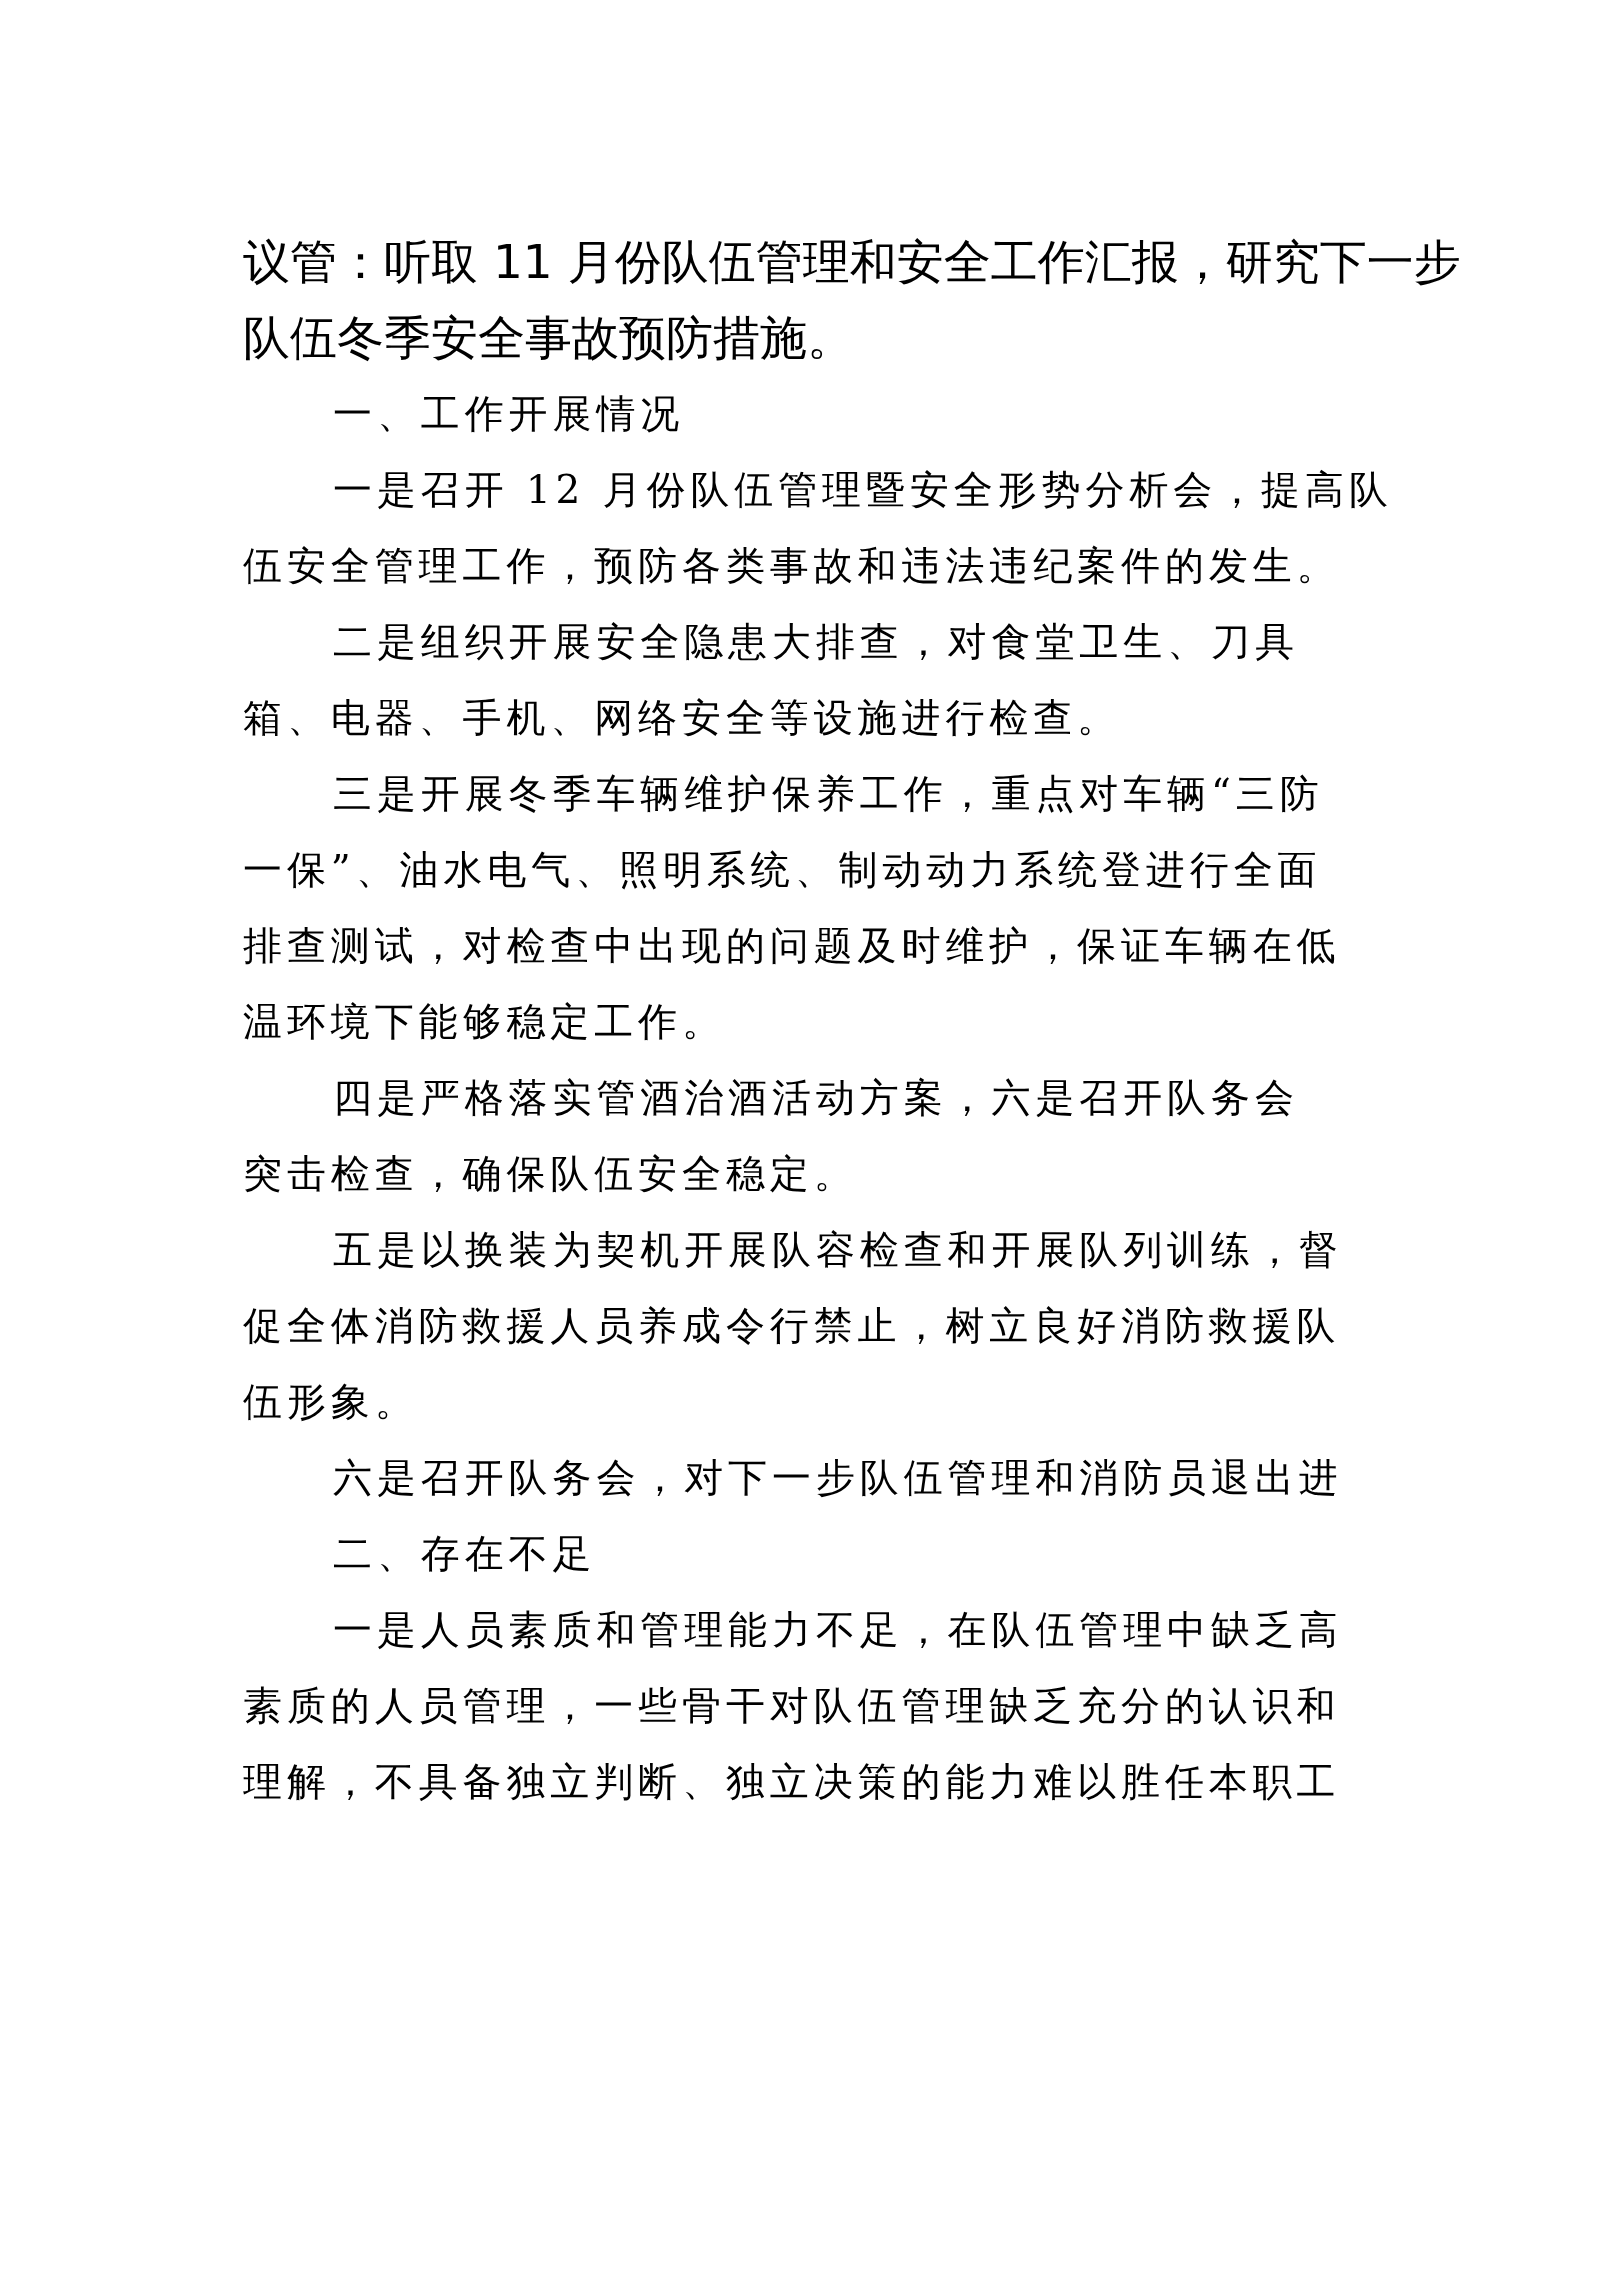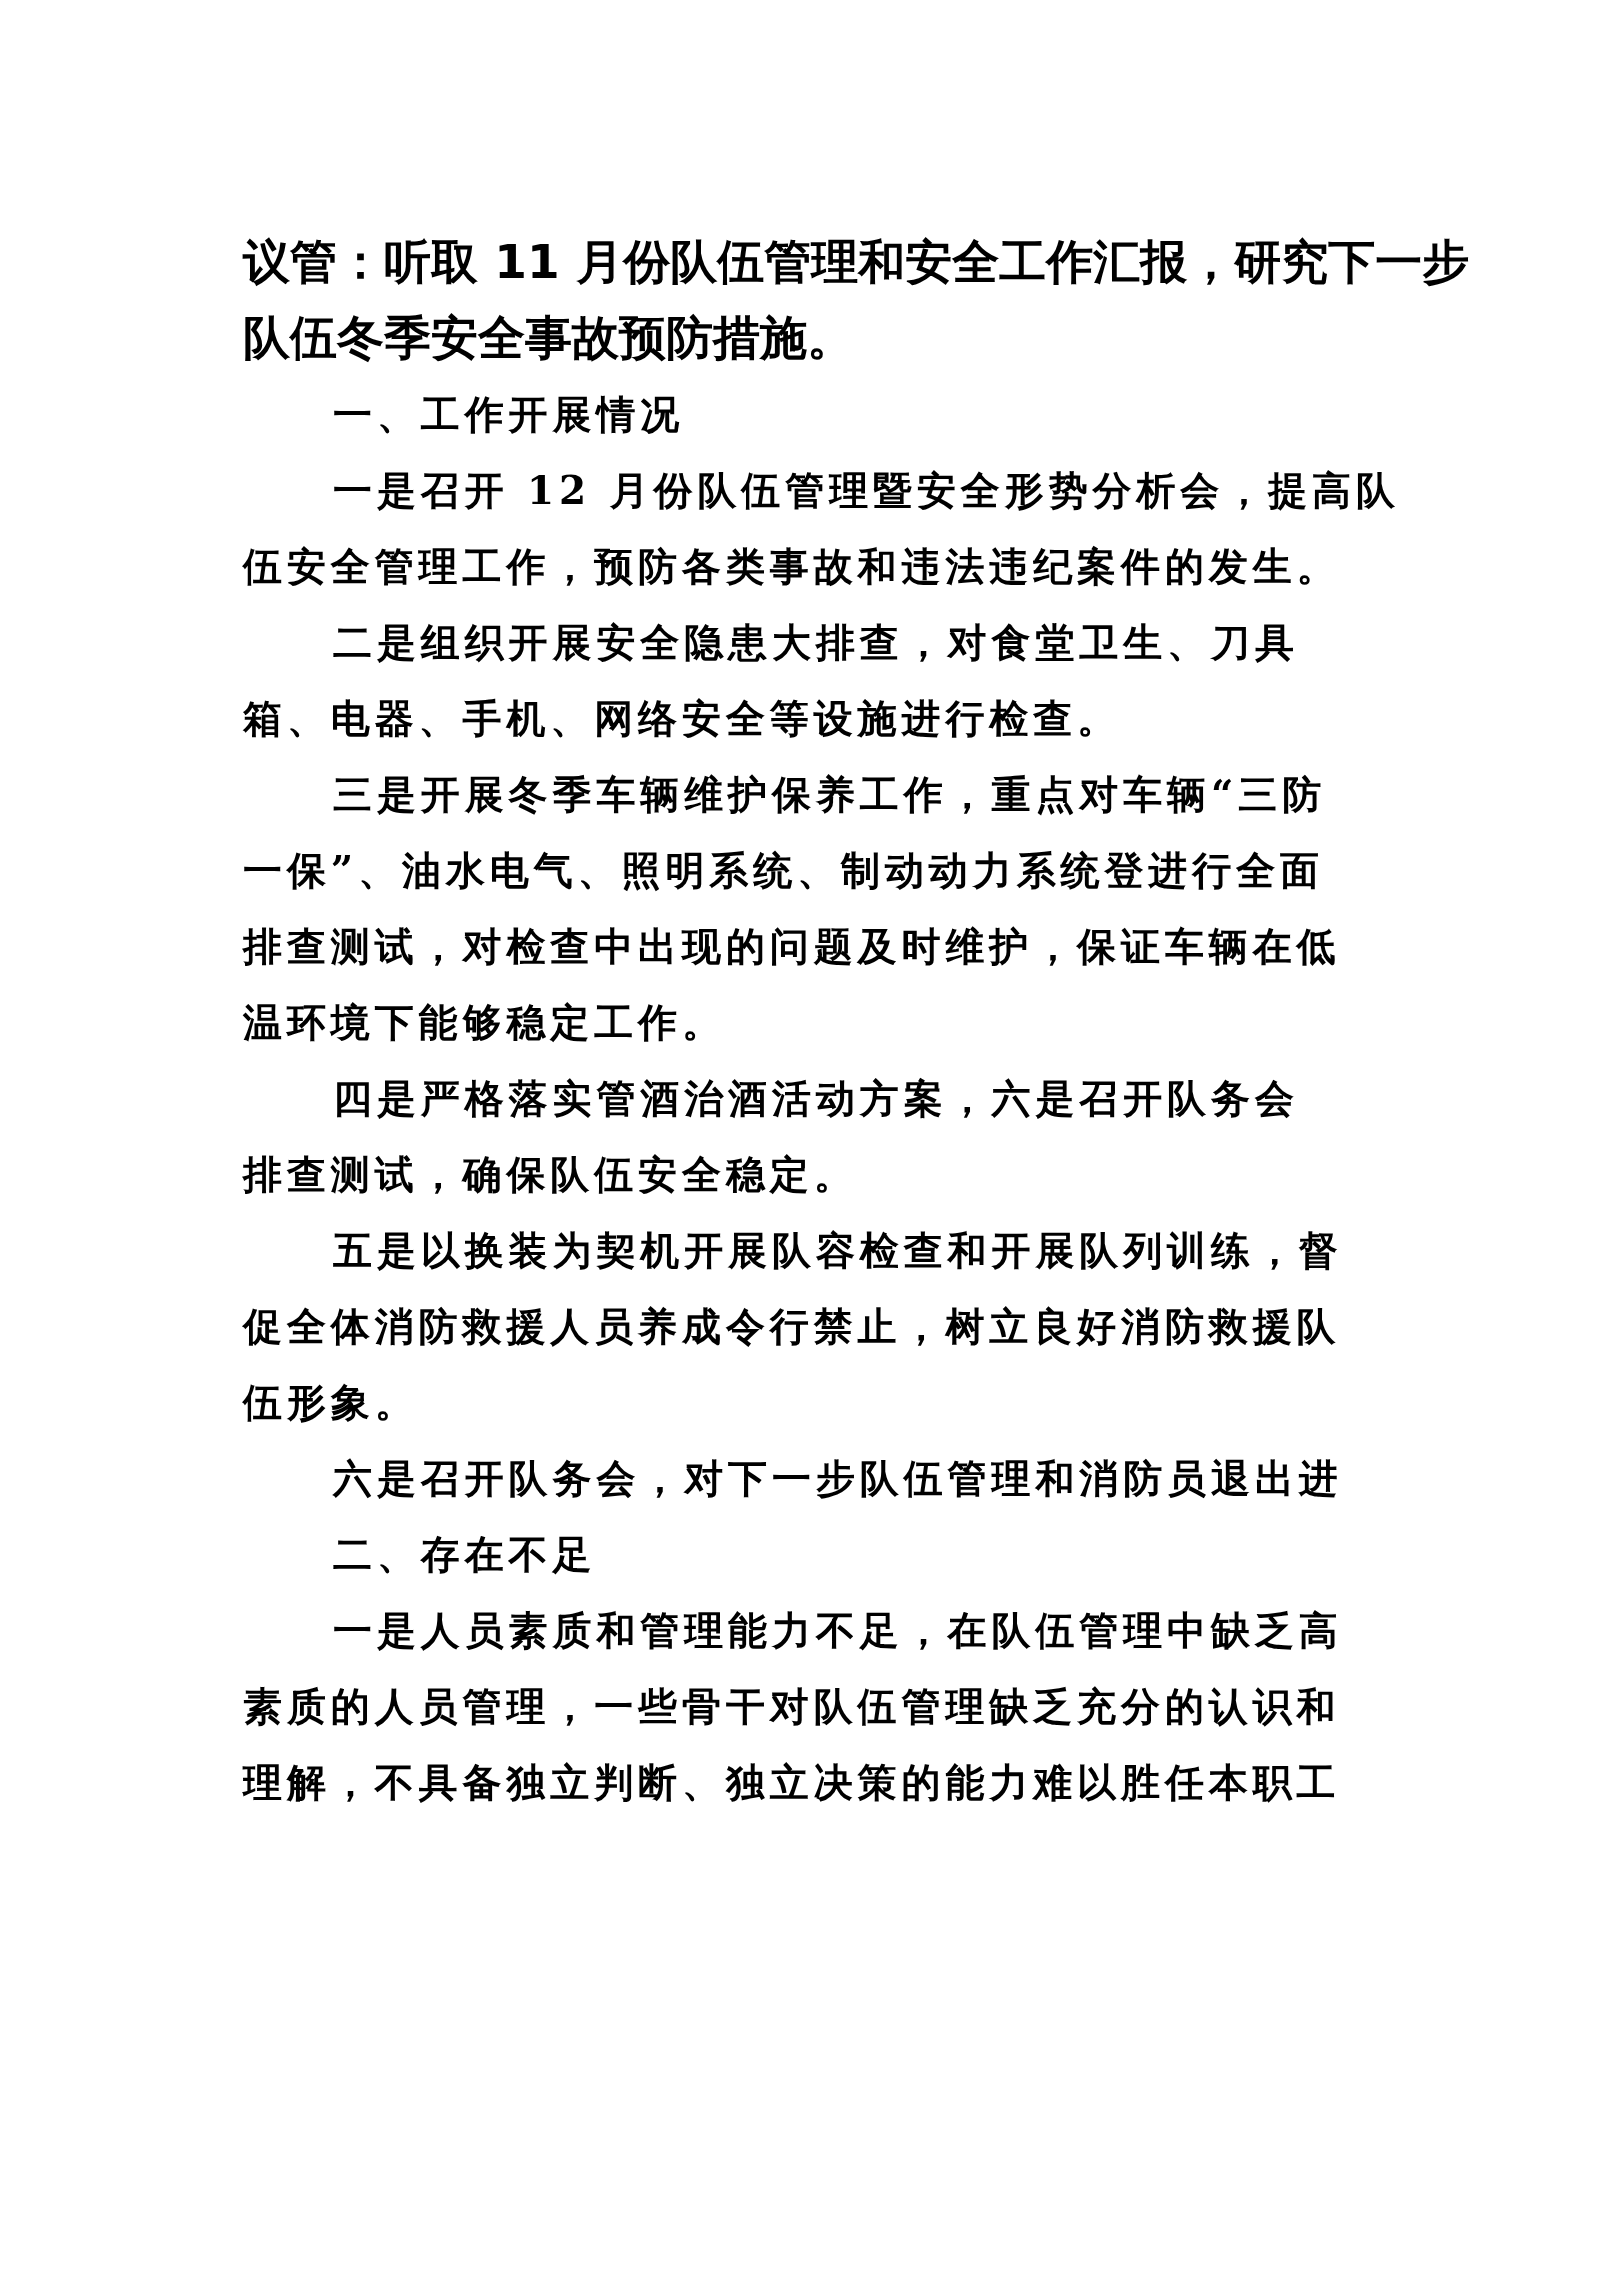--- a/index.html
+++ b/index.html
@@ -12,21 +12,20 @@
       height: 2293px;
       position: relative;
       overflow: hidden;
       color: #000000;
     }
     .page {
       position: absolute;
       left: 243px;
       top: 224px;
       width: 1141px;
-      font-weight: bold;
     }
     .line {
       height: 76px;
       line-height: 76px;
       font-size: 39px;
       white-space: nowrap;
       letter-spacing: 4.9px;
       font-family: "DejaVu Serif", serif;
     }
     .line.sans {
@@ -62,21 +61,21 @@
 
   <div>
     <div class="line indent">三是开展冬季车辆维护保养工作，重点对车辆“三防</div>
     <div class="line">一保”、油水电气、照明系统、制动动力系统登进行全面</div>
     <div class="line">排查测试，对检查中出现的问题及时维护，保证车辆在低</div>
     <div class="line">温环境下能够稳定工作。</div>
   </div>
 
   <div>
     <div class="line indent">四是严格落实管酒治酒活动方案，六是召开队务会</div>
-    <div class="line">排查测试，确保队伍安全稳定。</div>
+    <div class="line">突击检查，确保队伍安全稳定。</div>
   </div>
 
   <div>
     <div class="line indent">五是以换装为契机开展队容检查和开展队列训练，督</div>
     <div class="line">促全体消防救援人员养成令行禁止，树立良好消防救援队</div>
     <div class="line">伍形象。</div>
   </div>
 
   <div>
     <div class="line indent">六是召开队务会，对下一步队伍管理和消防员退出进</div>

